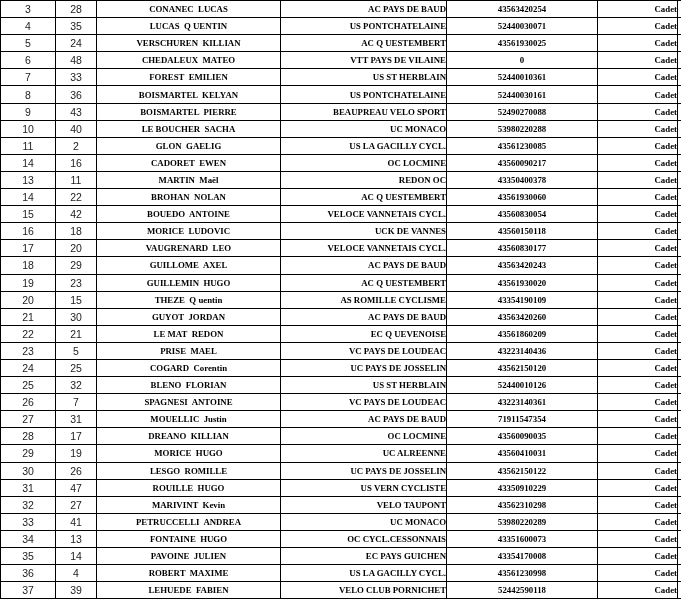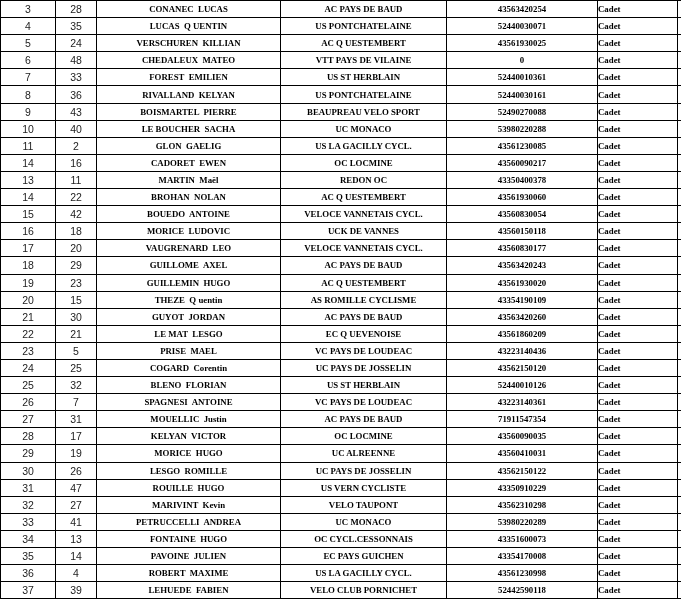--- a/index.html
+++ b/index.html
@@ -52,29 +52,29 @@
     font-weight: bold;
     font-size: 8.8px;
     color: #000000;
   }
   .c-name {
     text-align: center;
     padding-left: 5px;
     white-space: pre; 
   }
   .c-club {
-    text-align: center;
+    text-align: right;
     padding-left: 5px;
     white-space: nowrap;
   }
   .c-lic {
     text-align: center;
   }
   .c-cat {
-    text-align: left;
+    text-align: right;
     padding-left: 6px;
   }
 </style>
 </head>
 <body>
 
 <div class="page">
   <table class="riders">
     <colgroup>
       <col class="w-pos">
@@ -132,21 +132,21 @@
     <td class="txt c-name">FOREST  EMILIEN</td>
     <td class="txt c-club">US ST HERBLAIN</td>
     <td class="txt c-lic">52440010361</td>
     <td class="txt c-cat">Cadet</td>
     <td class="c-edge"></td>
   </tr>
 
   <tr>
     <td class="num c-pos">8</td>
     <td class="num c-bib">36</td>
-    <td class="txt c-name">RIVALLAND  KELYAN</td>
+    <td class="txt c-name">BOISMARTEL  KELYAN</td>
     <td class="txt c-club">US PONTCHATELAINE</td>
     <td class="txt c-lic">52440030161</td>
     <td class="txt c-cat">Cadet</td>
     <td class="c-edge"></td>
   </tr>
 
   <tr>
     <td class="num c-pos">9</td>
     <td class="num c-bib">43</td>
     <td class="txt c-name">BOISMARTEL  PIERRE</td>
@@ -272,21 +272,21 @@
     <td class="txt c-name">GUYOT  JORDAN</td>
     <td class="txt c-club">AC PAYS DE BAUD</td>
     <td class="txt c-lic">43563420260</td>
     <td class="txt c-cat">Cadet</td>
     <td class="c-edge"></td>
   </tr>
 
   <tr>
     <td class="num c-pos">22</td>
     <td class="num c-bib">21</td>
-    <td class="txt c-name">LE MAT  LESGO</td>
+    <td class="txt c-name">LE MAT  REDON</td>
     <td class="txt c-club">EC Q UEVENOISE</td>
     <td class="txt c-lic">43561860209</td>
     <td class="txt c-cat">Cadet</td>
     <td class="c-edge"></td>
   </tr>
 
   <tr>
     <td class="num c-pos">23</td>
     <td class="num c-bib">5</td>
     <td class="txt c-name">PRISE  MAEL</td>
@@ -332,21 +332,21 @@
     <td class="txt c-name">MOUELLIC  Justin</td>
     <td class="txt c-club">AC PAYS DE BAUD</td>
     <td class="txt c-lic">71911547354</td>
     <td class="txt c-cat">Cadet</td>
     <td class="c-edge"></td>
   </tr>
 
   <tr>
     <td class="num c-pos">28</td>
     <td class="num c-bib">17</td>
-    <td class="txt c-name">KELYAN  VICTOR</td>
+    <td class="txt c-name">DREANO  KILLIAN</td>
     <td class="txt c-club">OC LOCMINE</td>
     <td class="txt c-lic">43560090035</td>
     <td class="txt c-cat">Cadet</td>
     <td class="c-edge"></td>
   </tr>
 
   <tr>
     <td class="num c-pos">29</td>
     <td class="num c-bib">19</td>
     <td class="txt c-name">MORICE  HUGO</td>

